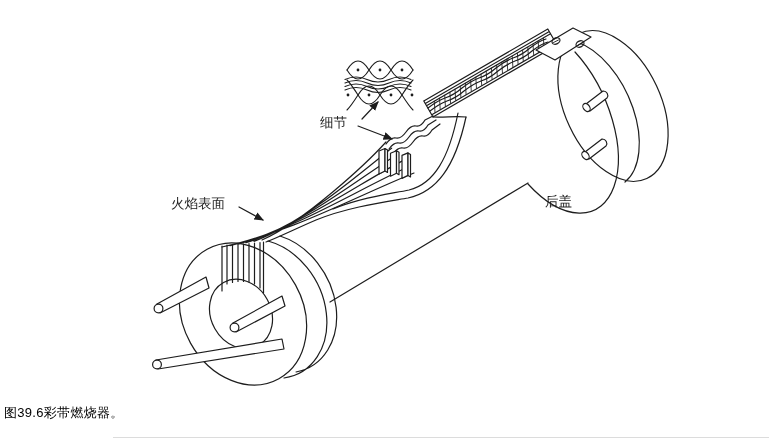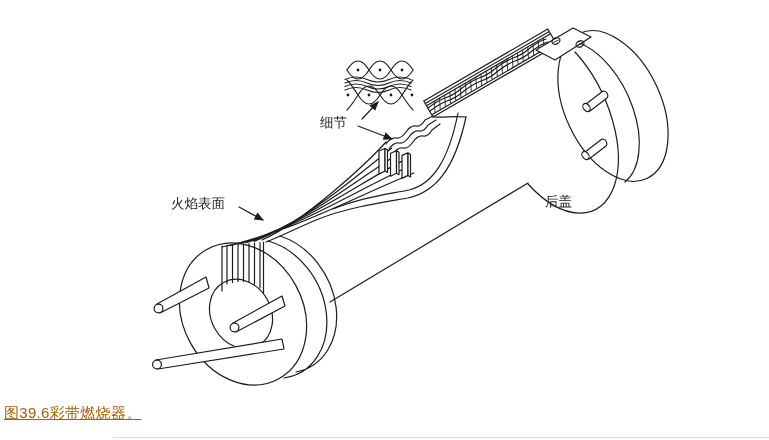--- a/index.html
+++ b/index.html
@@ -1,20 +1,20 @@
 <!DOCTYPE html>
 <html><head>
 <meta charset="utf-8">
 <style>
   html,body{margin:0;padding:0;background:#fff;}
   .stage{position:relative;width:769px;height:440px;background:#fff;overflow:hidden;
          font-family:"Liberation Sans", sans-serif;}
   .stage svg{position:absolute;left:0;top:0;}
-  .caption{position:absolute;left:4px;top:404px;font-size:15px;color:#a16207;
-           letter-spacing:.3px;white-space:nowrap;text-decoration:underline;}
+  .caption{position:absolute;left:4px;top:404px;font-size:13px;color:#000000;
+           letter-spacing:.3px;white-space:nowrap;}
   .divider{position:absolute;left:113px;top:437px;width:656px;height:1px;background:#dcdcdc;}
   svg text{font-family:"Liberation Sans", sans-serif;font-size:13.5px;fill:#1d1d1d;}
 </style>
 </head>
 <body>
 
 <div class="stage">
 
 <svg width="769" height="440" viewBox="0 0 769 440">
   <defs>

